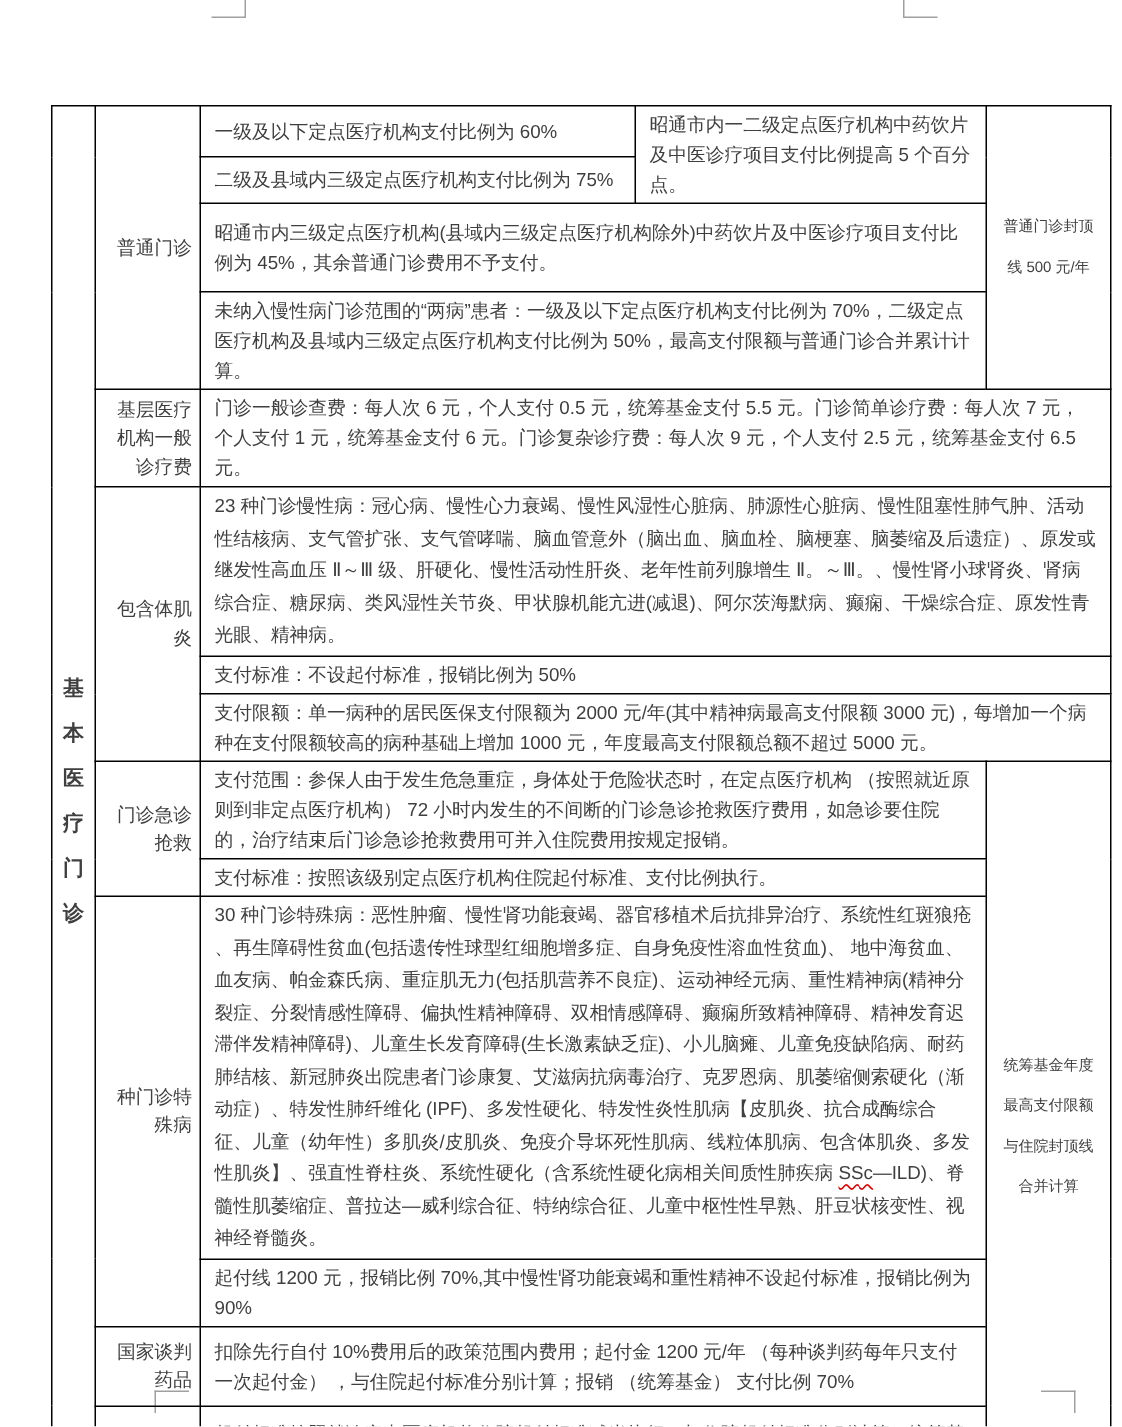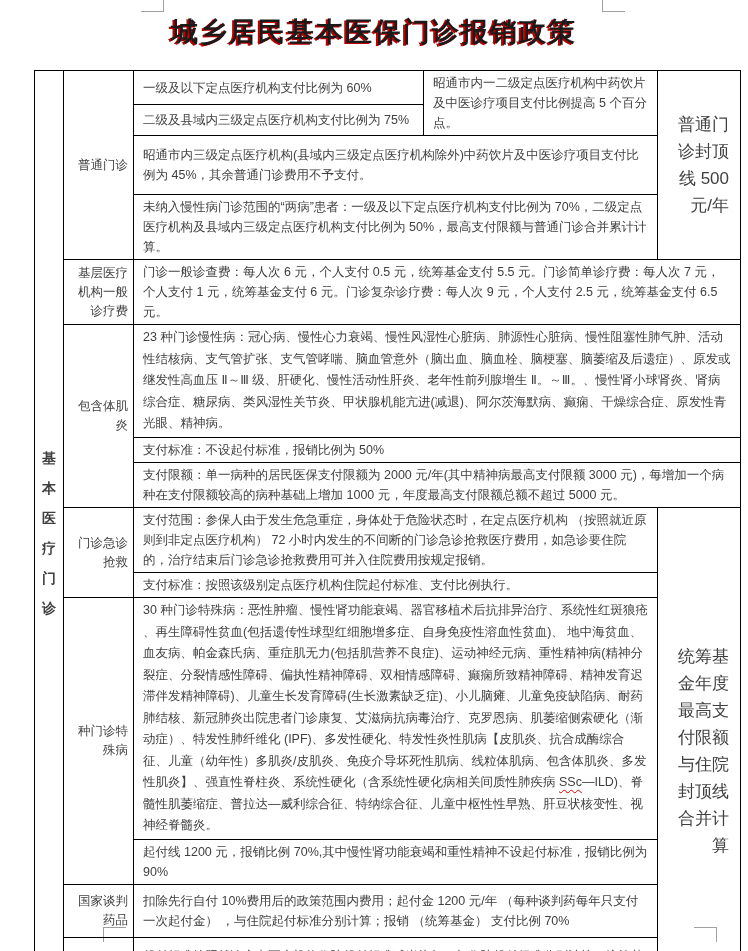--- a/index.html
+++ b/index.html
@@ -18,31 +18,30 @@
   .cm-br{left:694px;top:927px;height:14px;border-right:1px solid #a0a0a0;border-top:1px solid #a0a0a0;}
   
   table{position:absolute;left:34px;top:70px;border-collapse:collapse;table-layout:fixed;
         width:706px;}
   td{border:1.5px solid #000;font-size:12.5px;line-height:20px;
      padding:2px 9px;vertical-align:middle;word-break:break-all;}
   td.label{text-align:right;padding:2px 5px;line-height:19px;}
   td.vhead{padding:0;text-align:center;}
   .vchars{width:15px;margin:16px auto;font-weight:bold;font-size:14px;line-height:30px;
           word-break:break-all;text-align:center;}
-  td.rightnote{text-align:right;padding:2px 11px;font-size:17px;line-height:27px;}
+  td.rightnote{text-align:center;padding:2px 11px;font-size:10px;line-height:27px;}
   td.big{line-height:21.5px;}
   .ssc{text-decoration:underline;text-decoration-style:wavy;text-decoration-color:#e00000;
        text-decoration-thickness:1px;text-underline-offset:3px;margin-top:20px;}
 </style>
 </head>
 <body>
 
 <div id="page">
 
-  <div id="title">城乡居民基本医保门诊报销政策</div>
 
   <div class="cropmark cm-tl"></div>
   <div class="cropmark cm-tr"></div>
   <div class="cropmark cm-bl"></div>
   <div class="cropmark cm-br"></div>
 
   <table>
     <colgroup>
       <col style="width:29px">
         <col style="width:70px">

